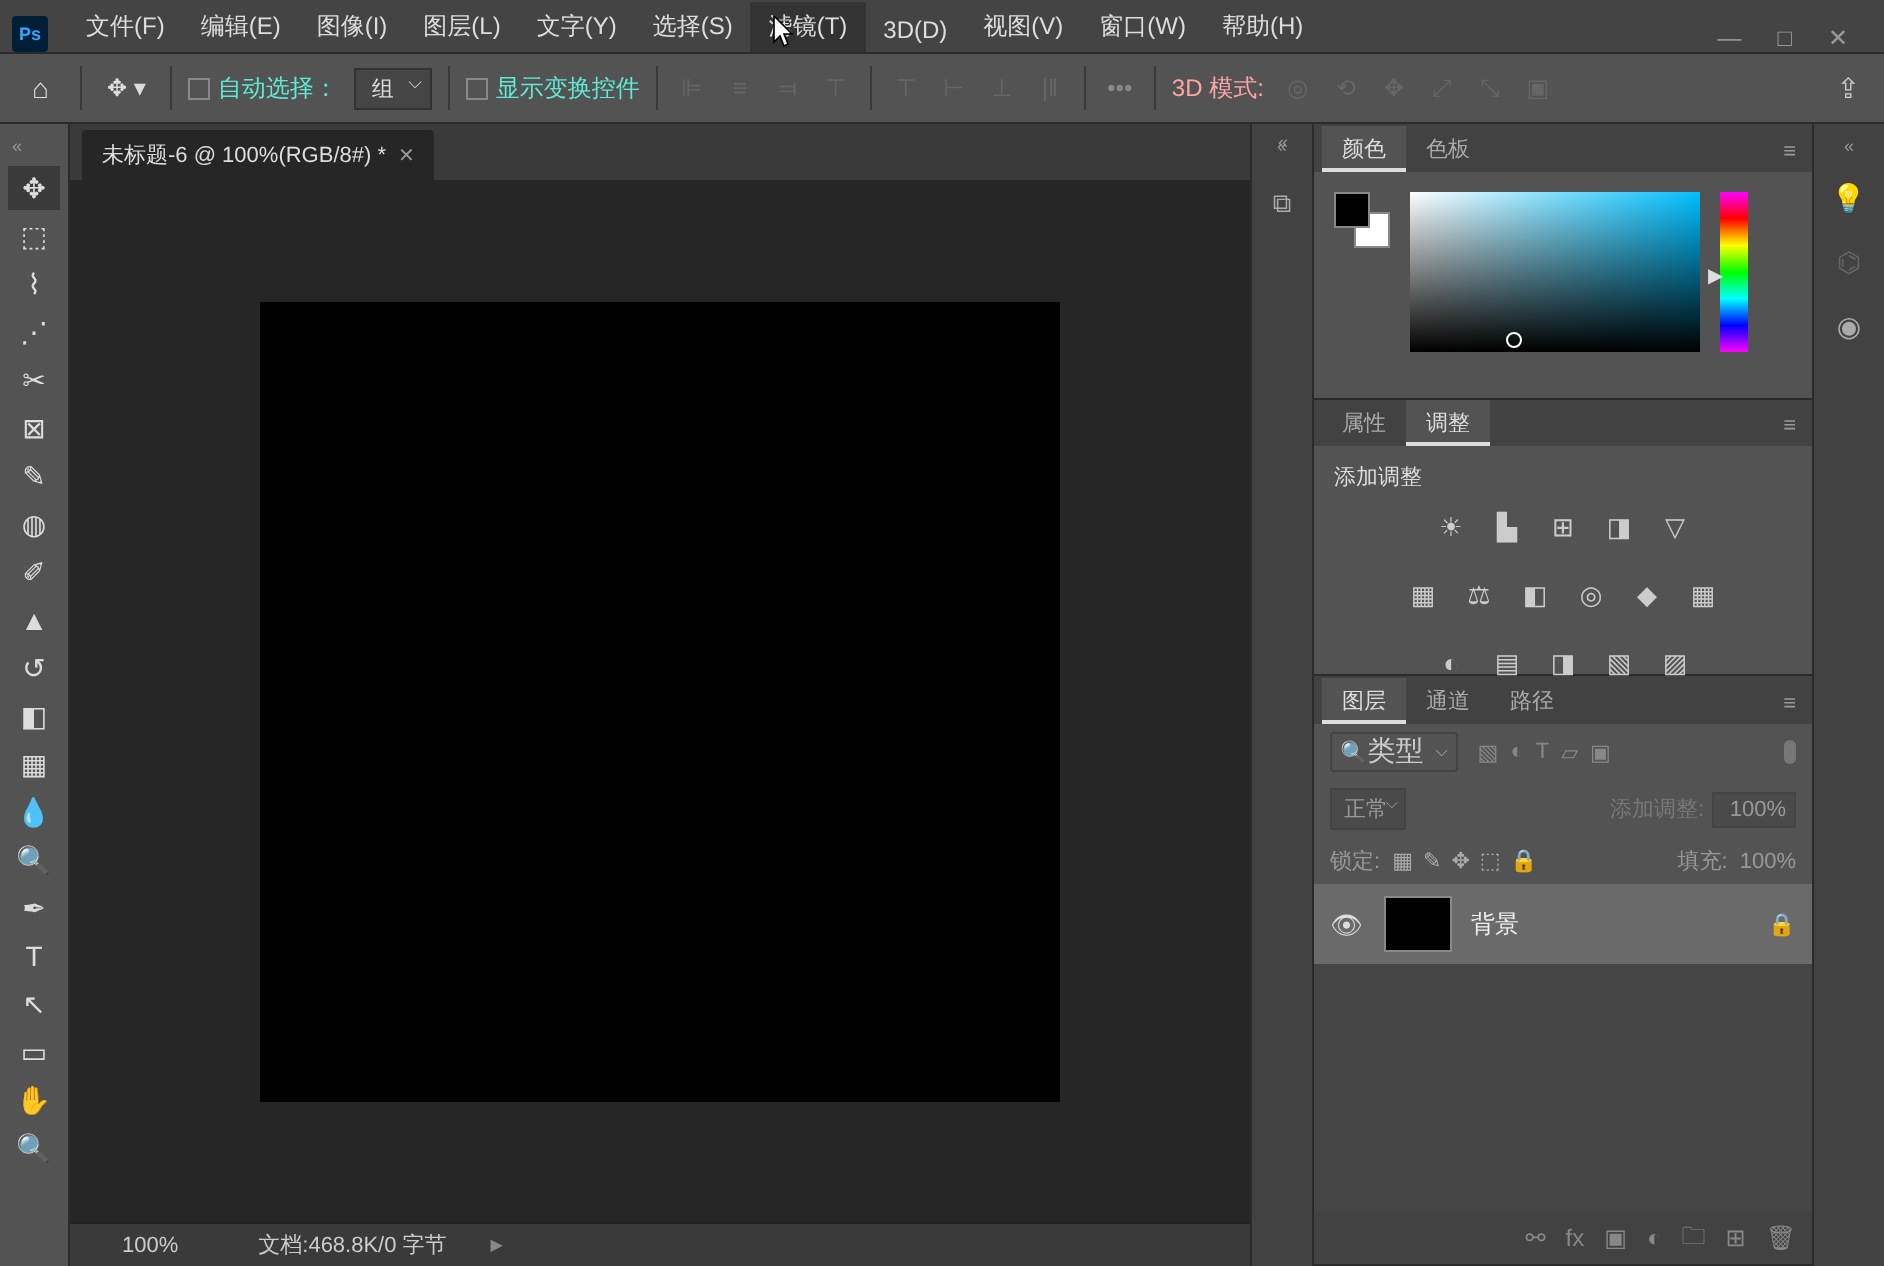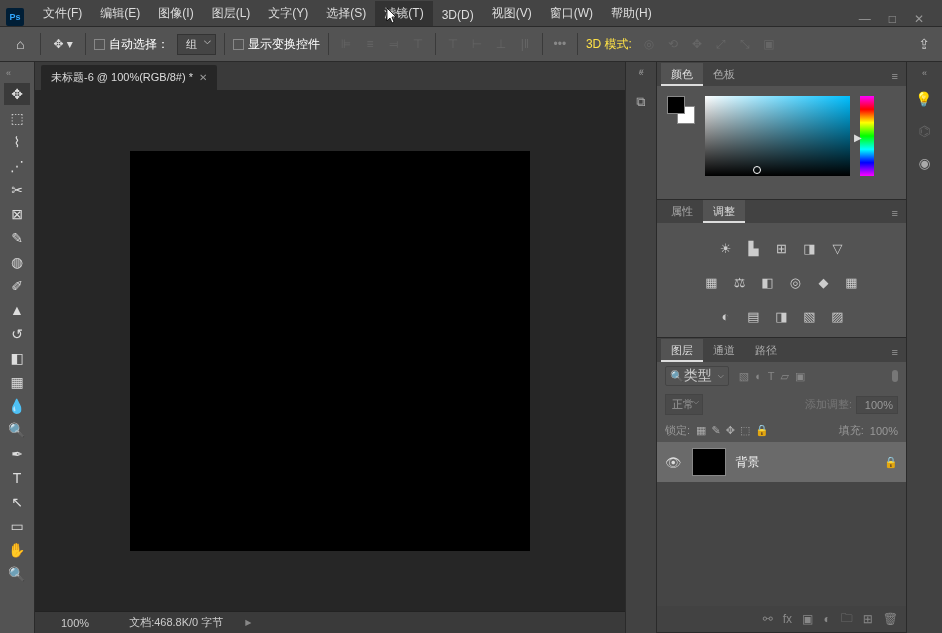--- a/index.html
+++ b/index.html
@@ -8,21 +8,21 @@
 .ps-logo{width:18px;height:18px;background:#001e36;color:#31a8ff;display:flex;align-items:center;justify-content:center;font-size:9px;font-weight:bold;border-radius:2px;margin-right:10px}
 .menu-item{padding:4px 9px;color:#ddd;font-size:12px;cursor:pointer}
 .menu-item.hover{background:#333}
 .win-ctrl{margin-left:auto;display:flex;gap:18px;padding-right:12px;color:#999;font-size:12px}
 .win-ctrl span{cursor:pointer}
 .optbar{height:36px;background:#535353;display:flex;align-items:center;padding:0 8px;gap:8px;border-top:1px solid #2a2a2a;border-bottom:1px solid #2a2a2a}
 .home-btn{font-size:14px;padding:4px 8px;color:#ddd}
 .vdiv{width:1px;height:22px;background:#3a3a3a}
 .opt-move{font-size:12px;color:#ddd;padding:2px 4px}
 .chk{width:11px;height:11px;border:1px solid #888;display:inline-block;vertical-align:middle;margin-right:4px}
-.opt-label{color:#ffffff;font-size:12px}
+.opt-label{color:#5eead4;font-size:12px}
 .sel{background:#454545;border:1px solid #333;padding:2px 18px 2px 8px;color:#ddd;font-size:11px;position:relative}
 .sel::after{content:"⌵";position:absolute;right:4px;top:1px;font-size:9px}
 .icon-row{display:flex;gap:6px}
 .ico{width:18px;height:18px;display:flex;align-items:center;justify-content:center;color:#888;font-size:12px}
 .ico.disabled{color:#666}
 .share{margin-left:auto;font-size:14px;color:#ccc;padding:4px}
 .workspace{display:flex;height:571px}
 .tools{width:35px;background:#535353;border-right:1px solid #2a2a2a;display:flex;flex-direction:column;align-items:center;padding-top:6px}
 .tools .collapse{font-size:9px;color:#999;margin-bottom:4px;align-self:flex-start;padding-left:6px}
 .tool{width:26px;height:22px;display:flex;align-items:center;justify-content:center;color:#ddd;font-size:14px;margin:1px 0;cursor:pointer;position:relative}
@@ -132,21 +132,21 @@
   <span class="vdiv"></span>
   <span class="icon-row">
     <span class="ico disabled">⊤</span>
     <span class="ico disabled">⊢</span>
     <span class="ico disabled">⊥</span>
     <span class="ico disabled">|‖</span>
   </span>
   <span class="vdiv"></span>
   <span class="ico">•••</span>
   <span class="vdiv"></span>
-  <span class="opt-label" style="color:#fde047">3D 模式:</span>
+  <span class="opt-label" style="color:#fca5a5">3D 模式:</span>
   <span class="icon-row">
     <span class="ico disabled">◎</span>
     <span class="ico disabled">⟲</span>
     <span class="ico disabled">✥</span>
     <span class="ico disabled">⤢</span>
     <span class="ico disabled">⤡</span>
     <span class="ico disabled">▣</span>
   </span>
   <span class="share">⇪</span>
 </div>
@@ -221,20 +221,21 @@
       </div>
     </div>
 
     <div class="panel" style="height:138px">
       <div class="panel-tabs">
         <div class="ptab">属性</div>
         <div class="ptab active">调整</div>
         <span class="pmenu">≡</span>
       </div>
       <div class="prop-body">
+        <div>添加调整</div>
         <div class="adj-icons">
           <span>☀</span>
           <span>▙</span>
           <span>⊞</span>
           <span>◨</span>
           <span>▽</span>
         </div>
         <div class="adj-icons">
           <span>▦</span>
           <span>⚖</span>

